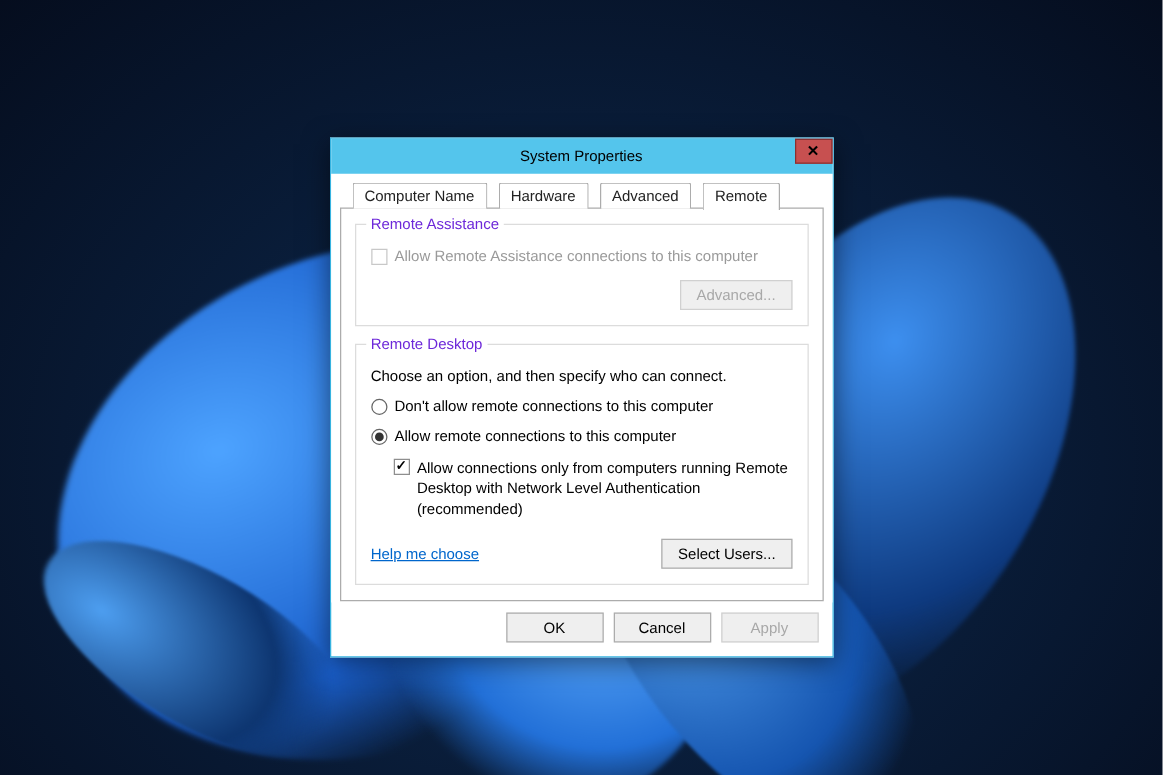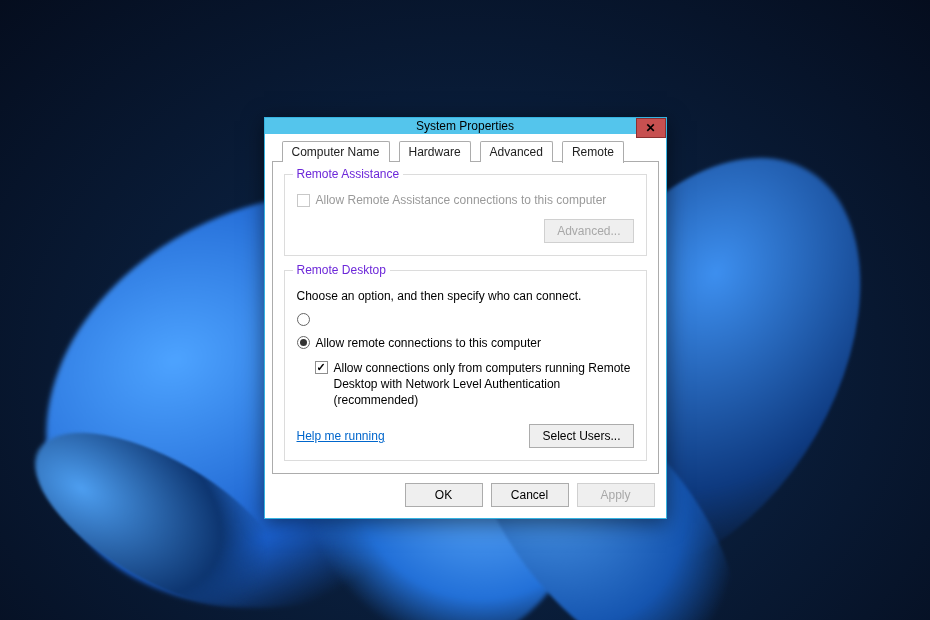--- a/index.html
+++ b/index.html
@@ -37,21 +37,21 @@
       width: 403px;
       background: #ffffff;
       border: 1px solid #36b3e0;
       box-shadow: 0 4px 20px rgba(0,0,0,0.5);
       position: relative;
       top: 8px;
     }
     
     .titlebar {
       background: #54c5ec;
-      height: 16px;
+      height: 28px;
       display: flex;
       align-items: center;
       position: relative;
     }
     
     .titlebar-title {
       width: 100%;
       text-align: center;
       color: #000;
       font-size: 12px;
@@ -287,34 +287,35 @@
           <div class="btn disabled">Advanced...</div>
         </div>
       </div>
 
       <div class="groupbox" style="margin-bottom:0;">
         <div class="groupbox-title">Remote Desktop</div>
         <div class="desc-text">Choose an option, and then specify who can connect.</div>
 
         <div class="radio-row">
           <div class="radio"></div>
+          <span>Don't allow remote connections to this computer</span>
         </div>
 
         <div class="radio-row">
           <div class="radio checked"></div>
           <span>Allow remote connections to this computer</span>
         </div>
 
         <div class="checkbox-row indent">
           <div class="checkbox checked"></div>
           <span class="nla-text">Allow connections only from computers running Remote Desktop with Network Level Authentication (recommended)</span>
         </div>
 
         <div class="bottom-row">
-          <span class="link">Help me running</span>
+          <span class="link">Help me choose</span>
           <div class="btn">Select Users...</div>
         </div>
       </div>
 
     </div>
 
   </div>
 
   <div class="dialog-buttons">
     <div class="btn">OK</div>

